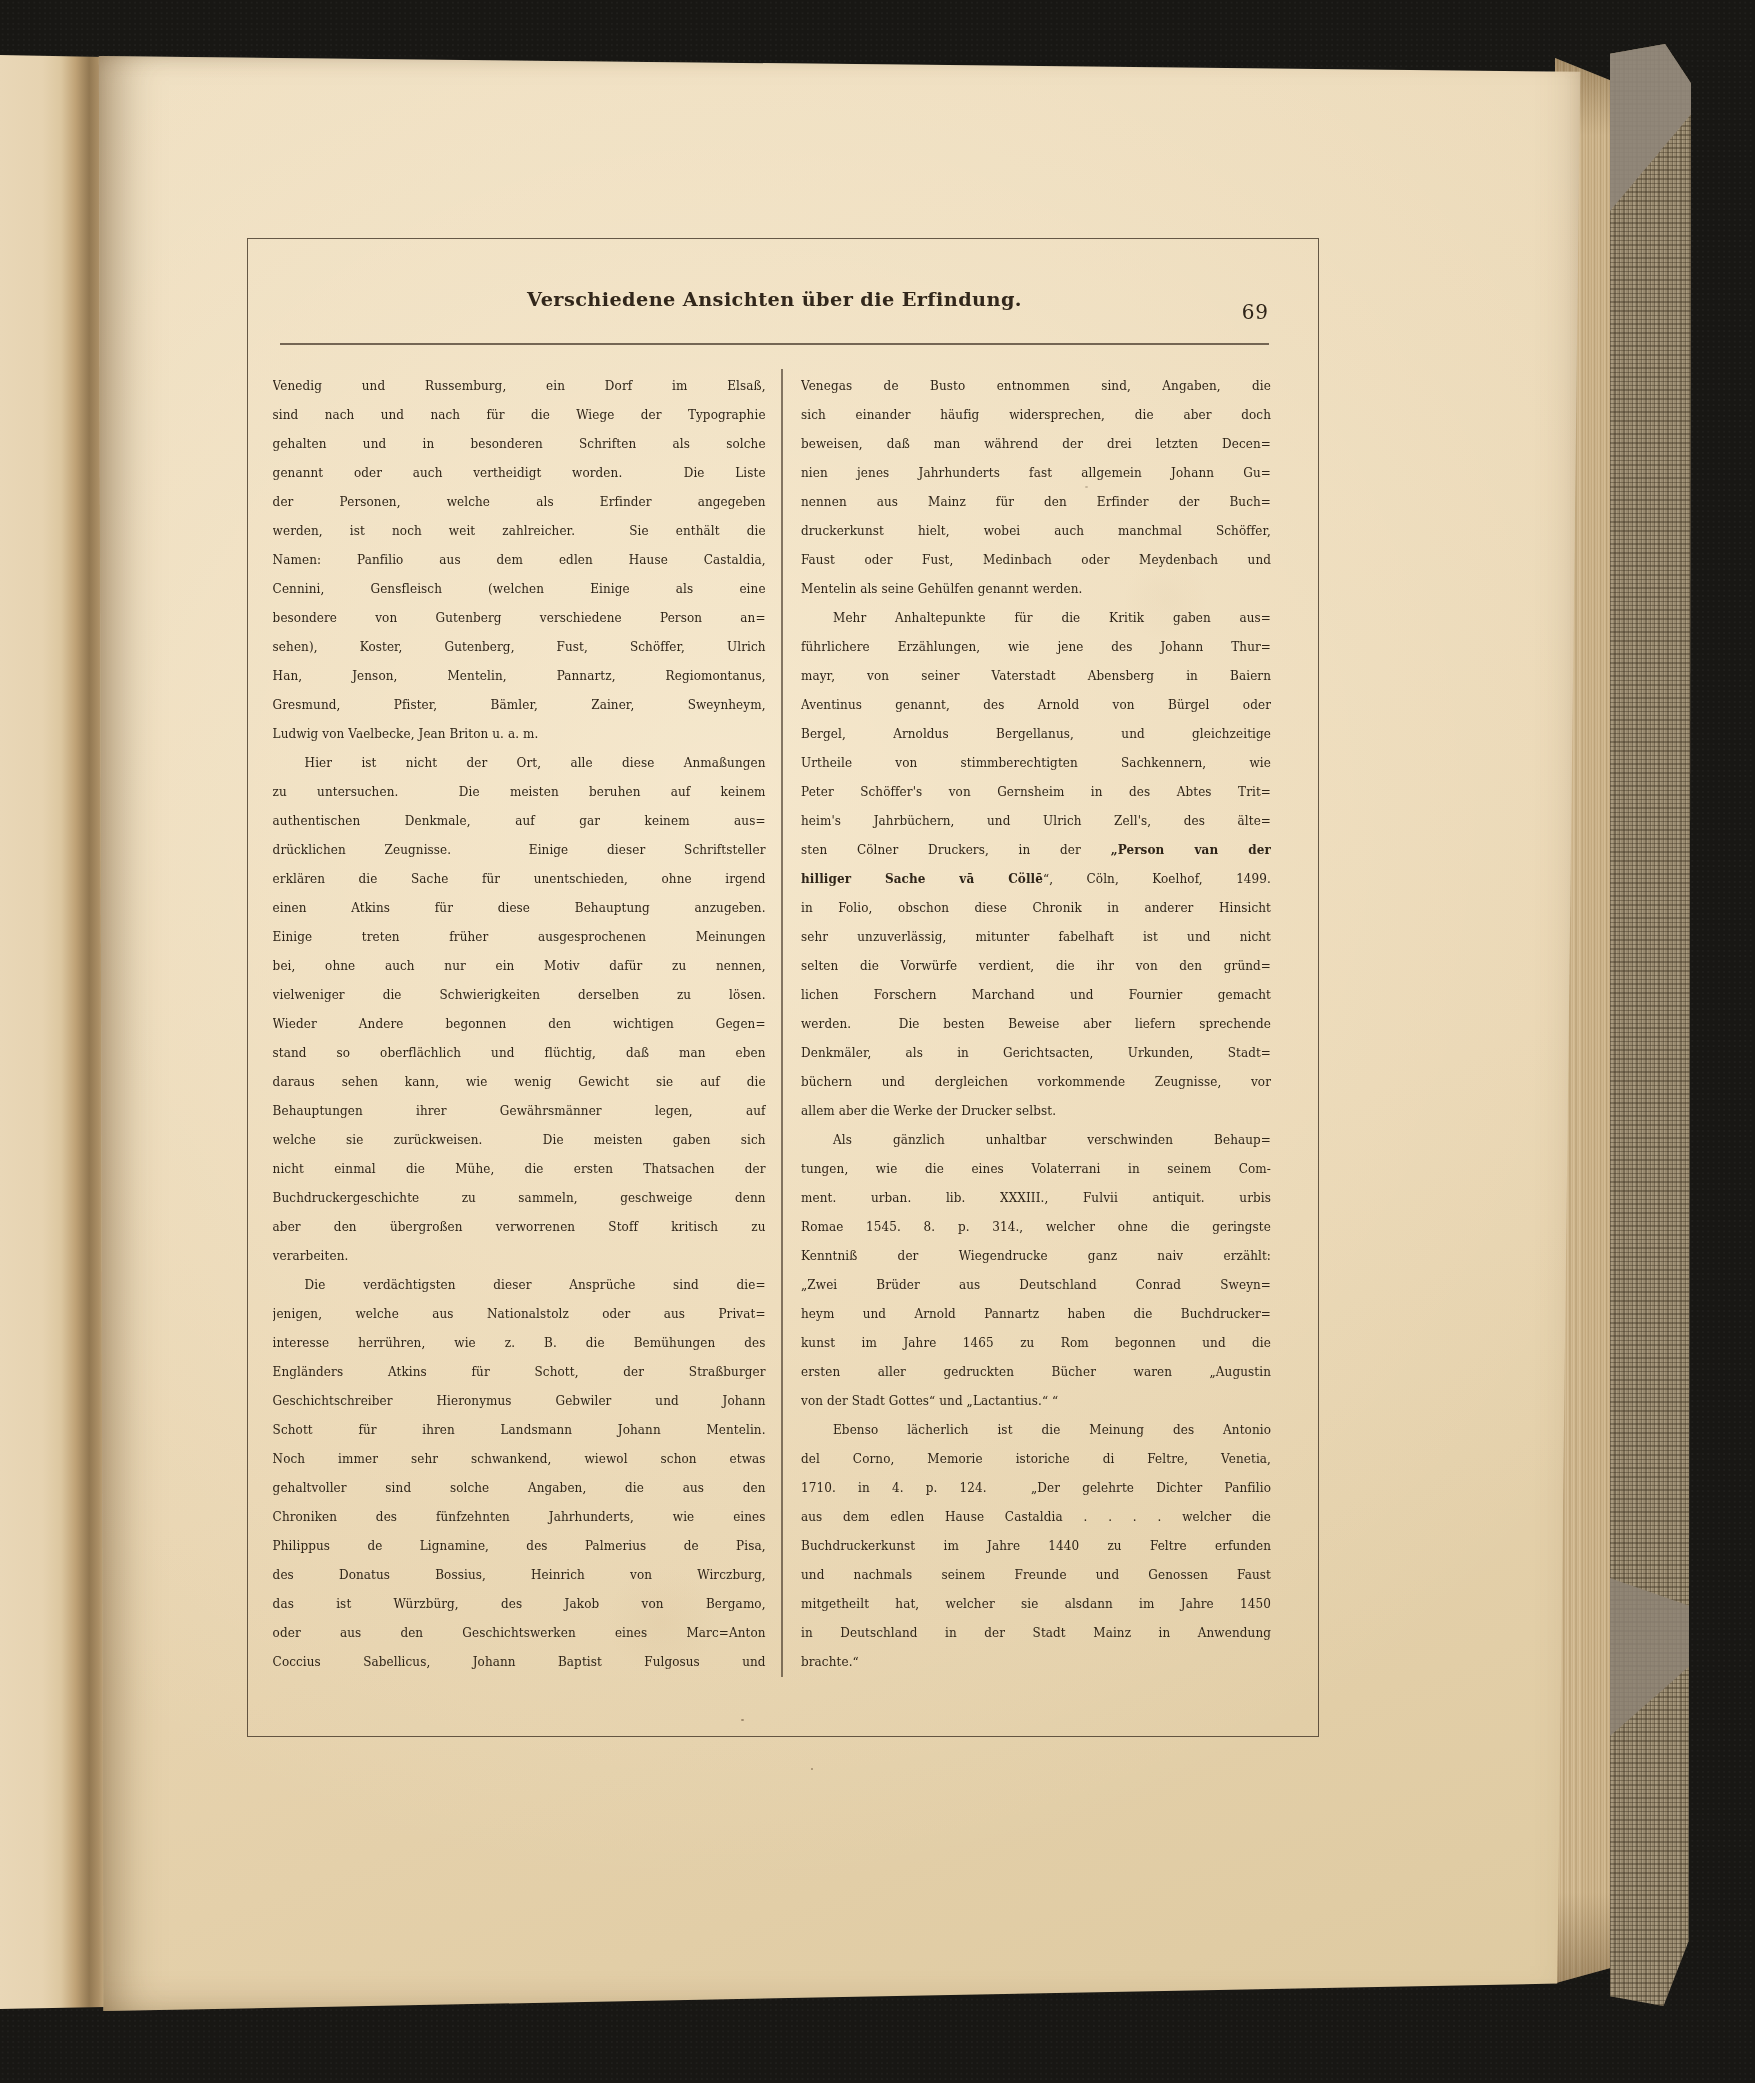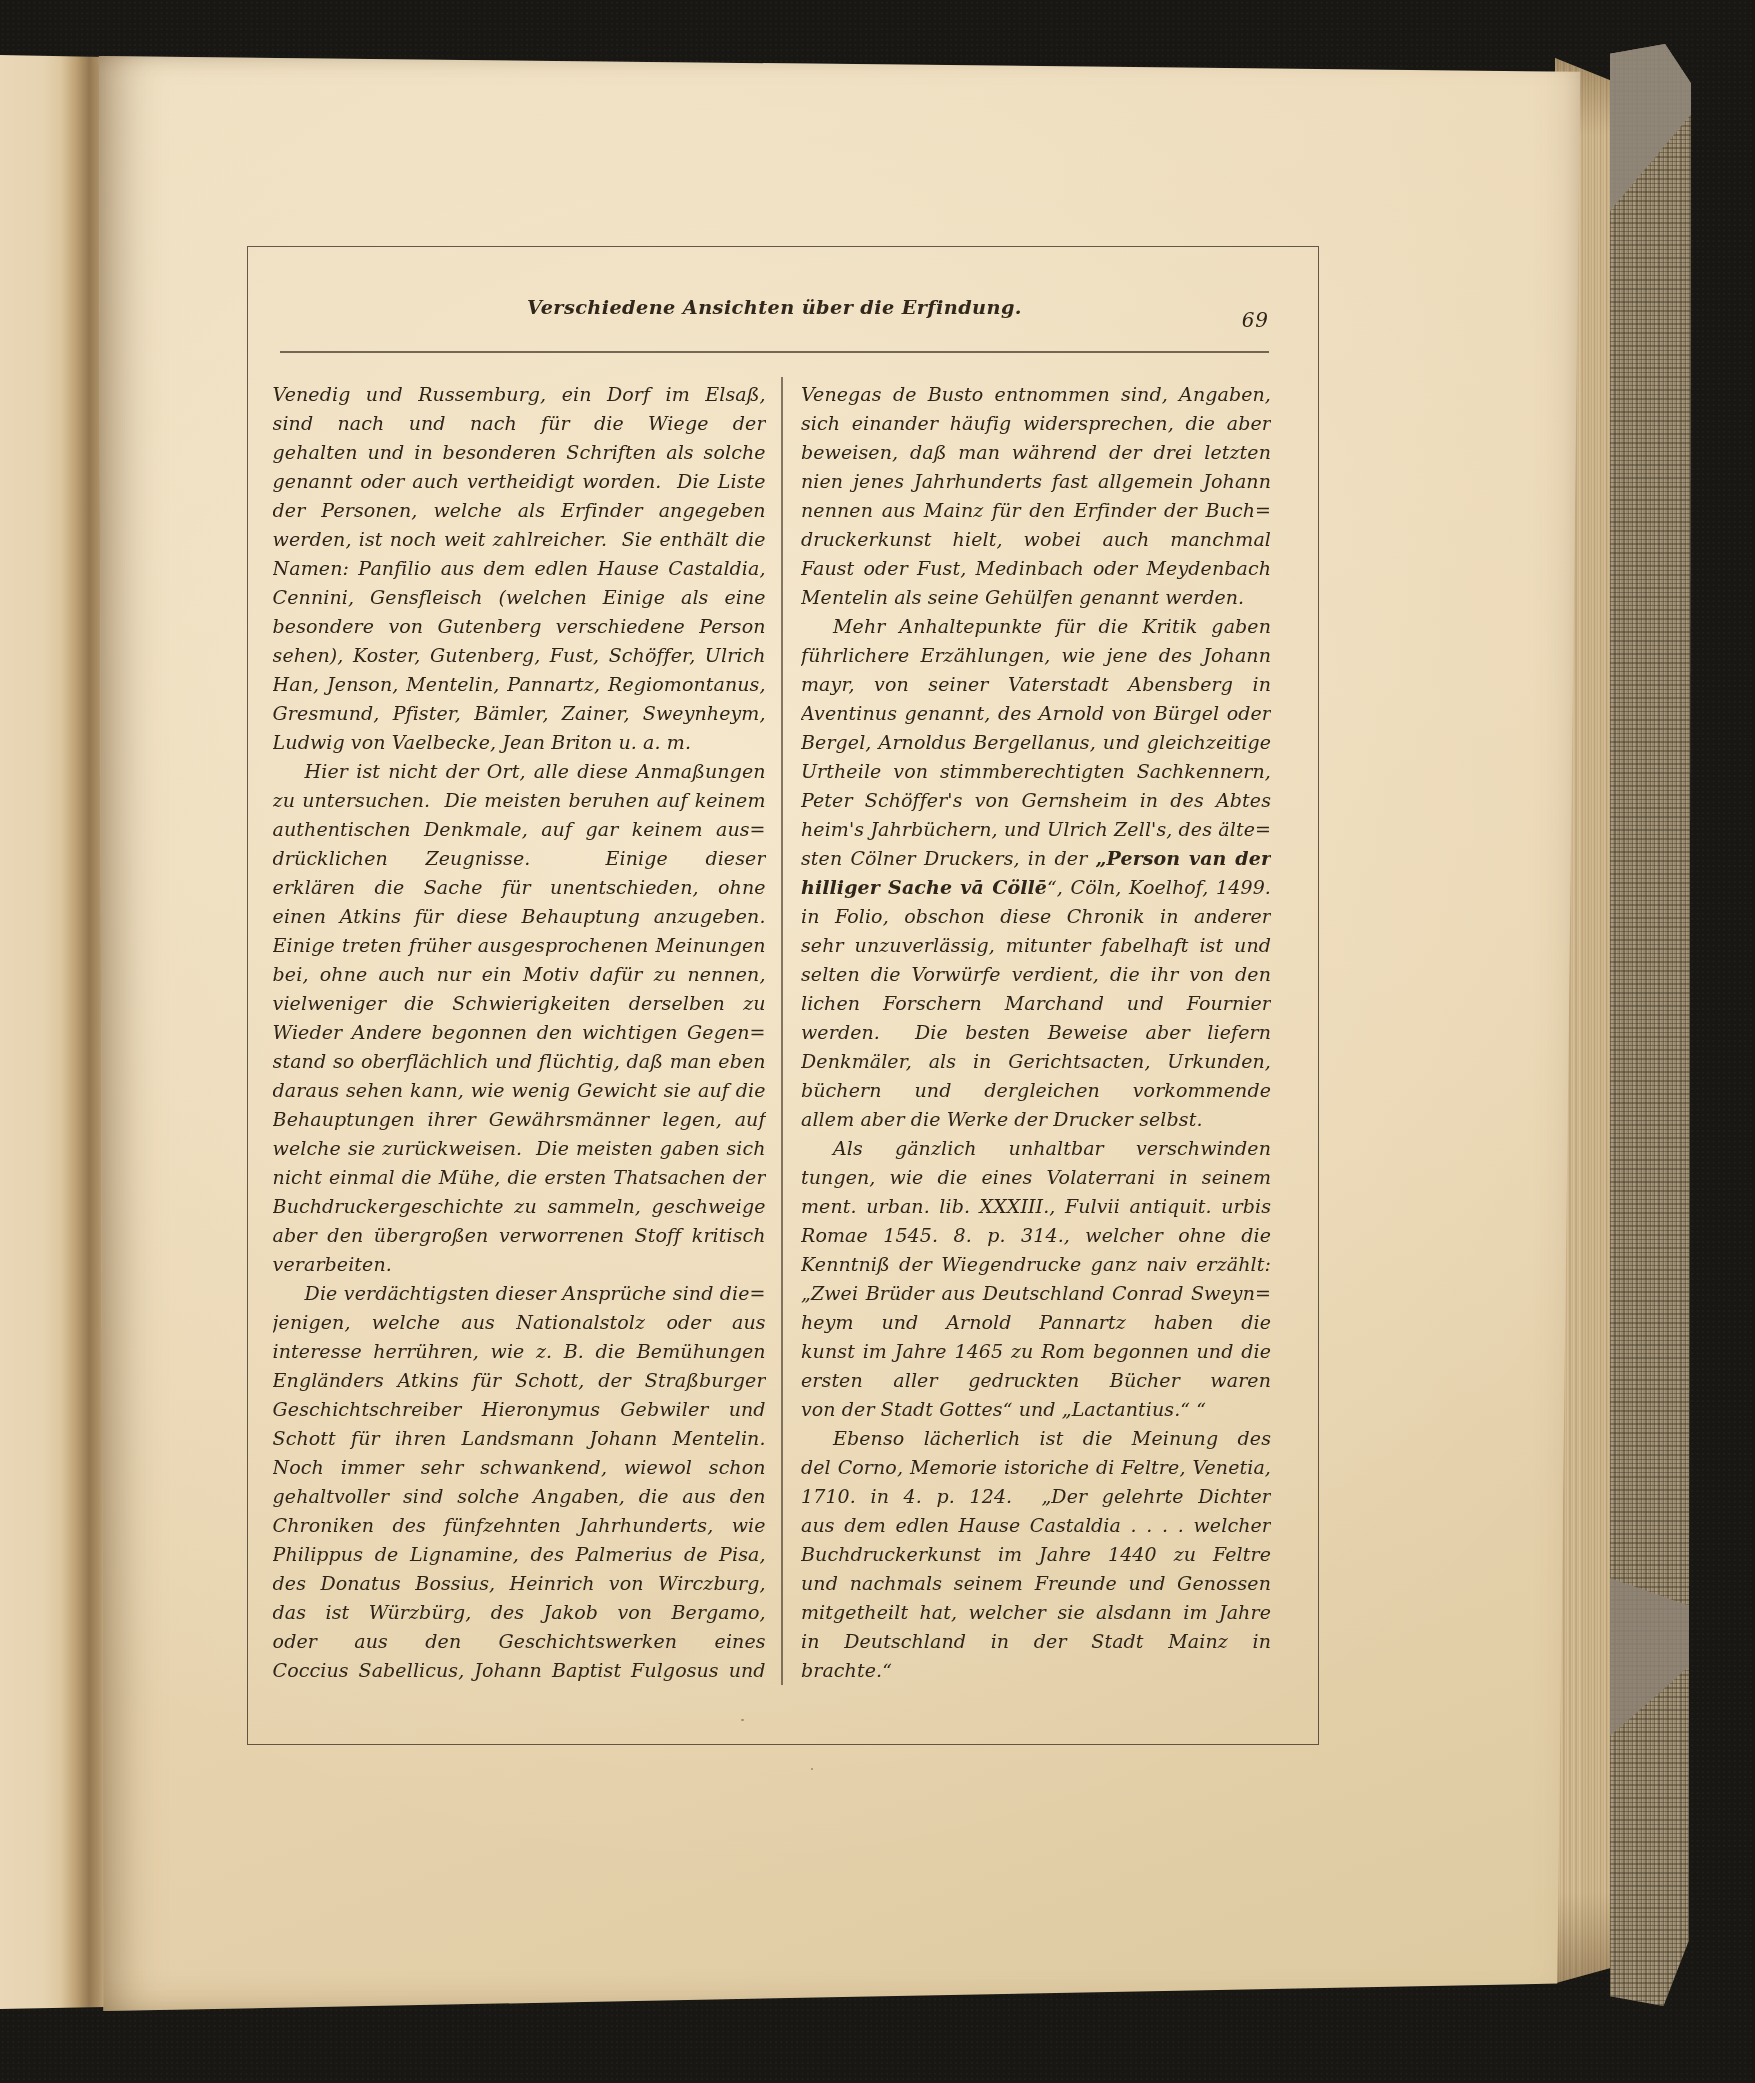--- a/index.html
+++ b/index.html
@@ -49,39 +49,38 @@
       radial-gradient(circle 79px at 38% 80%,rgba(173,134,79,.07),rgba(0,0,0,0) 70%),
       radial-gradient(circle 61px at 72% 28%,rgba(173,134,79,.06),rgba(0,0,0,0) 70%),
       linear-gradient(160deg,#efdfc1,#e8d4b0 60%,#decaa1);
     box-shadow:
       inset 35px 0 48px -21px rgba(95,65,30,.55),
       inset 0 14px 23px -12.3px rgba(100,75,45,.42),
       inset -19.3px -17.6px 48px -26px rgba(110,80,45,.42);
     clip-path:polygon(0.06% 0.36%,99.95% 1.16%,98.4% 98.4%,0.36% 99.8%);
   }
   .frame{
-    position:absolute;left:149px;top:197px;width:1072px;height:1499px;
+    position:absolute;left:149px;top:189px;width:1072px;height:1499px;
     border:1.8px solid rgba(62,49,35,.78);
     box-sizing:border-box;
-    font-style:italic;
   }
   .runhead{
     position:absolute;top:49px;left:32px;width:989px;text-align:center;
     font-size:19.3px;font-weight:700;letter-spacing:0.4px;color:#32271b;
   }
   .pagenum{
     position:absolute;top:49px;right:49px;
     font-size:20px;color:#2e2418;letter-spacing:0.9px;margin-top:12px;
   }
   .headrule{
     position:absolute;top:104px;left:32px;width:989px;height:1.8px;
     background:rgba(62,49,35,.7);
   }
   .col{
-    position:absolute;top:133px;color:#2e2418;font-size:19px;letter-spacing:0.1px;
+    position:absolute;top:133px;color:#2e2418;font-size:12px;letter-spacing:0.1px;
   }
   .col-left{left:24.6px;width:493px;}
   .col-right{left:553px;width:470px;}
   .divider{
     position:absolute;left:533px;top:130px;width:1.8px;height:1308px;
     background:rgba(62,49,35,.62);
   }
   .line{
     height:29px;line-height:29px;overflow:hidden;
     text-align:justify;text-align-last:justify;

